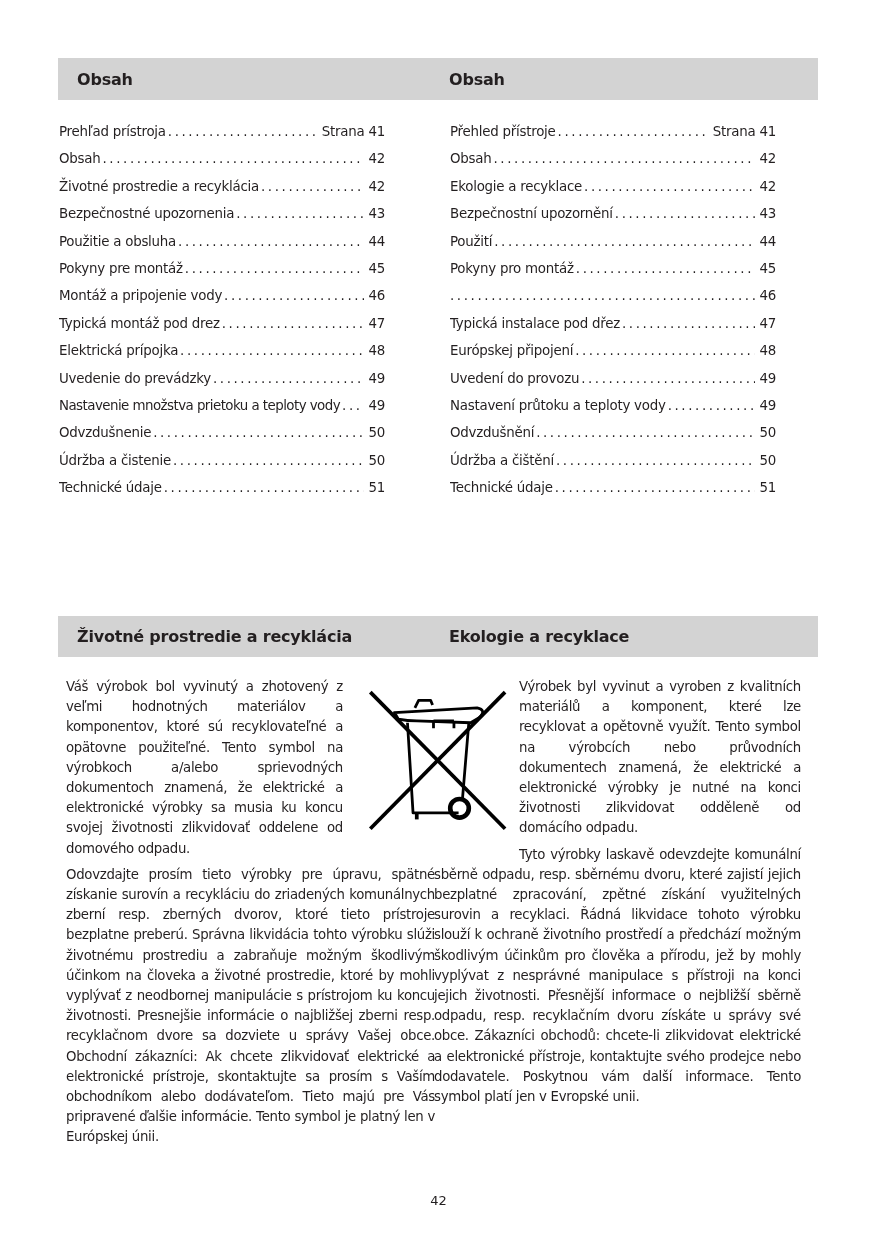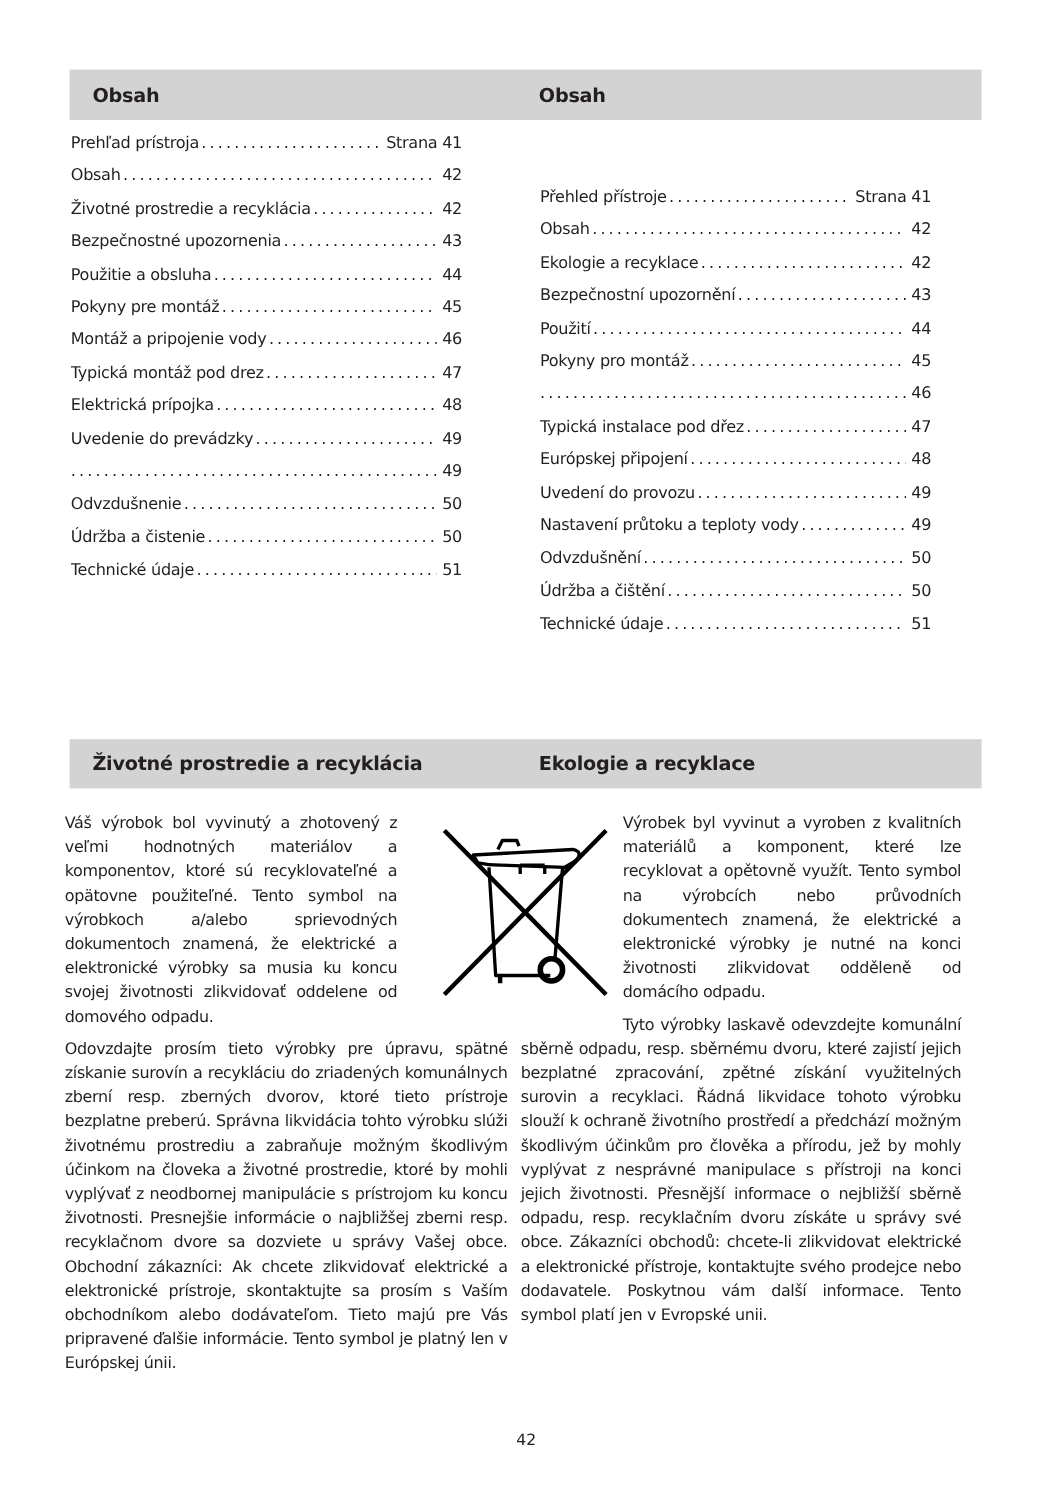--- a/index.html
+++ b/index.html
@@ -26,21 +26,21 @@
     .band-title {
       position: absolute;
       font-weight: bold;
       font-size: 16px;
       letter-spacing: -0.2px;
       color: #231f20;
       white-space: nowrap;
     }
     .toc {
       position: absolute;
-      top: 106px;
+      top: 118px;
       width: 326px;
       font-size: 13.4px;
       letter-spacing: -0.25px;
     }
     .toc-row {
       display: flex;
       align-items: baseline;
       height: 27.4px;
       line-height: 27.4px;
       white-space: nowrap;
@@ -154,41 +154,42 @@
       <span class="toc-label">Elektrická prípojka</span>
       <span class="toc-dots"></span>
       <span class="toc-page">48</span>
     </div>
   <div class="toc-row">
       <span class="toc-label">Uvedenie do prevádzky</span>
       <span class="toc-dots"></span>
       <span class="toc-page">49</span>
     </div>
   <div class="toc-row">
+      <span class="toc-label" style="letter-spacing:-0.55px;">Nastavenie množstva prietoku a teploty vody</span>
       <span class="toc-dots"></span>
       <span class="toc-page">49</span>
     </div>
   <div class="toc-row">
       <span class="toc-label">Odvzdušnenie</span>
       <span class="toc-dots"></span>
       <span class="toc-page">50</span>
     </div>
   <div class="toc-row">
       <span class="toc-label">Údržba a čistenie</span>
       <span class="toc-dots"></span>
       <span class="toc-page">50</span>
     </div>
   <div class="toc-row">
       <span class="toc-label">Technické údaje</span>
       <span class="toc-dots"></span>
       <span class="toc-page">51</span>
     </div>
 </div>
 
-<div class="toc" style="left:450px;margin-top:45px;">
+<div class="toc" style="left:450px;">
   <div class="toc-row">
       <span class="toc-label">Přehled přístroje</span>
       <span class="toc-dots"></span>
       <span class="toc-page">Strana 41</span>
     </div>
   <div class="toc-row">
       <span class="toc-label">Obsah</span>
       <span class="toc-dots"></span>
       <span class="toc-page">42</span>
     </div>
@@ -251,21 +252,21 @@
       <span class="toc-dots"></span>
       <span class="toc-page">51</span>
     </div>
 </div>
 
 <div class="band" style="top:616px;height:41px;">
   <span class="band-title" style="left:19px;">Životné prostredie a recyklácia</span>
   <span class="band-title" style="left:391px;">Ekologie a recyklace</span>
 </div>
 
-<div class="para" style="left:54px;top:677px;width:369px;">
+<div class="para" style="left:66px;top:677px;width:369px;">
   <div class="float-space-left" style="width:92px;height:172px;"></div>
   <p class="para-block">Váš výrobok bol vyvinutý a zhotovený z veľmi hodnotných materiálov a komponentov, ktoré sú recyklovateľné a opätovne použiteľné. Tento symbol na výrobkoch a/alebo sprievodných dokumentoch znamená, že elektrické a elektronické výrobky sa musia ku koncu svojej životnosti zlikvidovať oddelene od domového odpadu.</p>
   <p class="para-block">Odovzdajte prosím tieto výrobky pre úpravu, spätné získanie surovín a recykláciu do zriadených komunálnych zberní resp. zberných dvorov, ktoré tieto prístroje bezplatne preberú. Správna likvidácia tohto výrobku slúži životnému prostrediu a zabraňuje možným škodlivým účinkom na človeka a životné prostredie, ktoré by mohli vyplývať z neodbornej manipulácie s prístrojom ku koncu životnosti. Presnejšie informácie o najbližšej zberni resp. recyklačnom dvore sa dozviete u správy Vašej obce. Obchodní zákazníci: Ak chcete zlikvidovať elektrické a elektronické prístroje, skontaktujte sa prosím s Vaším obchodníkom alebo dodávateľom. Tieto majú pre Vás pripravené ďalšie informácie. Tento symbol je platný len v Európskej únii.</p>
 </div>
 
 <div class="para" style="left:434px;top:677px;width:367px;">
   <div class="float-space-right" style="width:85px;height:178px;"></div>
   <p class="para-block">Výrobek byl vyvinut a vyroben z kvalitních materiálů a komponent, které lze recyklovat a opětovně využít. Tento symbol na výrobcích nebo průvodních dokumentech znamená, že elektrické a elektronické výrobky je nutné na konci životnosti zlikvidovat odděleně od domácího odpadu.</p>
   <p class="para-block">Tyto výrobky laskavě odevzdejte komunální sběrně odpadu, resp. sběrnému dvoru, které zajistí jejich bezplatné zpracování, zpětné získání využitelných surovin a recyklaci. Řádná likvidace tohoto výrobku slouží k ochraně životního prostředí a předchází možným škodlivým účinkům pro člověka a přírodu, jež by mohly vyplývat z nesprávné manipulace s přístroji na konci jejich životnosti. Přesnější informace o nejbližší sběrně odpadu, resp. recyklačním dvoru získáte u správy své obce. Zákazníci obchodů: chcete-li zlikvidovat elektrické a elektronické přístroje, kontaktujte svého prodejce nebo dodavatele. Poskytnou vám další informace. Tento symbol platí jen v Evropské unii.</p>
 </div>

